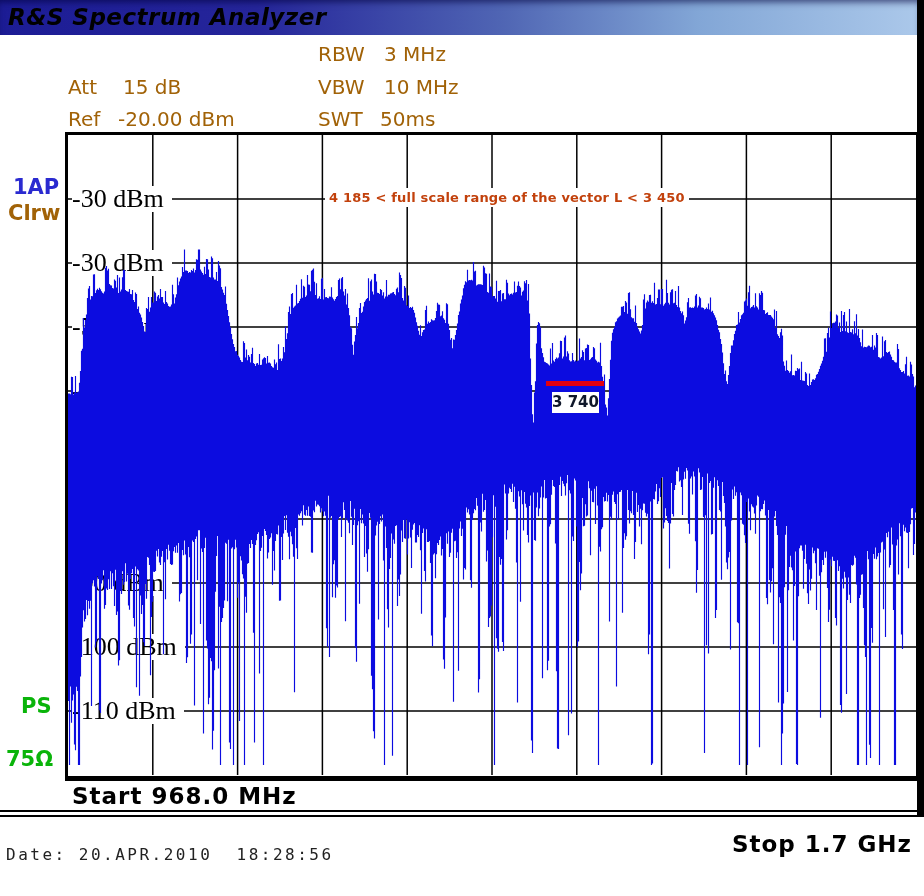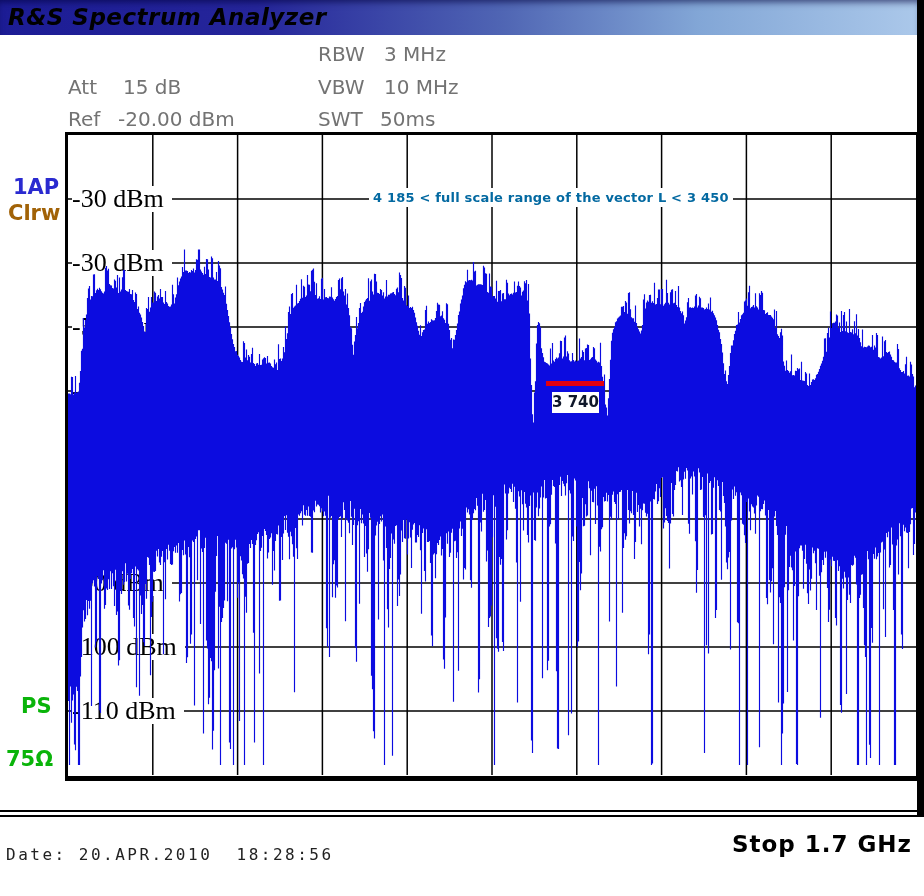--- a/index.html
+++ b/index.html
@@ -2,21 +2,21 @@
 <html><head>
 <meta charset="utf-8">
 <style>
   html,body{margin:0;padding:0;background:#fff;}
   .screen{position:relative;width:924px;height:896px;background:#fff;
           font-family:"DejaVu Sans", sans-serif;overflow:hidden;}
   .titlebar{position:absolute;left:0;top:0;width:918px;height:35px;
       background:linear-gradient(90deg,#1c1c95 0%,#25259a 28%,#5066b4 55%,#82a6d6 76%,#abc8ea 100%);
       box-shadow:inset 0 5px 7px -3px rgba(0,0,60,.65);}
   .title{position:absolute;left:8px;top:4px;font-size:23px;font-weight:bold;color:#000;letter-spacing:.5px;font-style:italic;}
-  .set{position:absolute;font-size:20px;color:#737373;white-space:pre;}
+  .set{position:absolute;font-size:20px;color:#a16207;white-space:pre;}
   .s-att-l{left:68px;top:75px;} .s-att-v{left:123px;top:75px;}
   .s-ref-l{left:68px;top:107px;} .s-ref-v{left:118px;top:107px;}
   .s-rbw-l{left:318px;top:42px;} .s-rbw-v{left:384px;top:42px;}
   .s-vbw-l{left:318px;top:75px;} .s-vbw-v{left:384px;top:75px;}
   .s-swt-l{left:318px;top:107px;} .s-swt-v{left:380px;top:107px;}
   .side{position:absolute;font-size:21px;font-weight:bold;white-space:pre;text-align:right;}
   .lab-1ap{left:13px;top:175px;color:#2a2ad0;}
   .lab-clrw{left:8px;top:201px;color:#a16207;}
   .lab-ps{left:21px;top:694px;color:#0ab40a;}
   .lab-imp{left:6px;top:747px;color:#0ab40a;}
@@ -96,24 +96,25 @@
         <div class="ylab" style="top: 243px;">-60 dBm</div>
         <div class="ylab" style="top: 307px;">-70 dBm</div>
         <div class="ylab" style="top: 371px;">-80 dBm</div>
         <div class="ylab" style="top: 435px;">-90 dBm</div>
         <div class="ylab" style="top: 499px;">-100 dBm</div>
         <div class="ylab" style="top: 563px;">-110 dBm</div>
       </div>
     <svg id="trace-svg" width="848" height="640" viewBox="0 0 848 640">
         <path d="M0.5 258.5V566.0M1.5 258.6V630.0M2.5 259.2V551.6M3.5 241.8V587.7M4.5 242.0V565.4M5.5 259.6V559.4M6.5 257.6V609.5M7.5 241.0V615.2M8.5 257.9V551.8M9.5 257.2V555.9M10.5 256.5V630.0M11.5 247.8V630.0M12.5 236.1V541.6M13.5 215.8V521.9M14.5 213.8V492.4M15.5 183.1V475.3M16.5 192.6V486.6M17.5 185.0V484.0M18.5 179.5V465.0M19.5 162.9V480.2M20.5 153.4V466.1M21.5 151.0V473.8M22.5 164.5V465.7M23.5 161.0V571.0M24.5 161.2V448.0M25.5 139.4V445.2M26.5 139.3V451.6M27.5 157.9V512.6M28.5 155.3V506.5M29.5 153.7V441.2M30.5 154.9V443.9M31.5 152.7V575.2M32.5 154.2V578.1M33.5 156.2V448.6M34.5 157.8V445.2M35.5 158.6V435.2M36.5 156.6V473.7M37.5 132.7V470.1M38.5 131.1V453.5M39.5 135.5V455.1M40.5 133.7V444.2M41.5 149.1V454.1M42.5 150.2V436.2M43.5 150.5V453.9M44.5 152.9V438.3M45.5 153.6V451.3M46.5 144.4V470.9M47.5 145.8V434.7M48.5 152.4V480.0M49.5 140.1V476.4M50.5 158.0V530.4M51.5 142.4V525.2M52.5 156.4V455.7M53.5 154.5V458.9M54.5 142.2V436.3M55.5 134.7V449.8M56.5 134.9V447.1M57.5 155.1V428.3M58.5 156.0V446.4M59.5 156.5V438.7M60.5 156.8V470.6M61.5 154.0V474.7M62.5 159.0V443.9M63.5 159.3V438.3M64.5 155.1V433.9M65.5 164.9V482.9M66.5 166.9V491.6M67.5 157.5V431.6M68.5 158.9V552.2M69.5 173.9V434.2M70.5 171.4V435.6M71.5 177.8V560.8M72.5 179.6V460.4M73.5 182.6V479.1M74.5 187.0V469.9M75.5 190.9V507.3M76.5 196.6V510.9M77.5 196.7V448.9M78.5 173.0V463.7M79.5 174.1V422.0M80.5 162.1V422.8M81.5 176.8V429.9M82.5 172.4V540.3M83.5 161.9V482.1M84.5 167.5V466.7M85.5 167.6V436.8M86.5 156.6V437.0M87.5 157.7V436.1M88.5 166.1V415.7M89.5 161.5V421.5M90.5 159.9V414.0M91.5 163.6V427.6M92.5 154.1V430.1M93.5 162.0V421.7M94.5 162.0V416.0M95.5 167.5V519.3M96.5 169.1V427.2M97.5 156.1V464.2M98.5 167.0V413.9M99.5 168.6V424.4M100.5 171.0V409.7M101.5 171.7V415.7M102.5 171.4V428.9M103.5 169.4V430.0M104.5 149.7V429.5M105.5 159.3V416.3M106.5 168.6V412.1M107.5 162.5V417.7M108.5 159.3V410.6M109.5 142.5V417.8M110.5 150.2V408.1M111.5 146.6V466.4M112.5 143.6V459.2M113.5 141.6V457.9M114.5 132.1V415.1M115.5 137.0V420.2M116.5 114.5V405.5M117.5 135.5V419.4M118.5 135.6V528.0M119.5 136.0V522.2M120.5 138.1V412.1M121.5 137.0V422.3M122.5 137.4V508.8M123.5 134.9V499.6M124.5 136.0V405.6M125.5 133.4V406.9M126.5 137.5V570.6M127.5 135.0V404.1M128.5 124.3V401.6M129.5 124.8V445.2M130.5 114.4V395.3M131.5 114.4V395.3M132.5 134.4V489.1M133.5 136.5V413.6M134.5 138.0V416.9M135.5 139.7V598.6M136.5 131.8V412.9M137.5 139.1V402.8M138.5 123.9V505.5M139.5 124.3V513.4M140.5 134.4V569.2M141.5 142.0V562.8M142.5 142.5V522.9M143.5 121.6V526.3M144.5 123.2V614.6M145.5 142.6V595.8M146.5 144.5V535.3M147.5 144.4V456.8M148.5 137.0V420.9M149.5 146.0V401.1M150.5 126.0V533.5M151.5 130.5V471.7M152.5 133.3V630.0M153.5 151.9V486.9M154.5 154.5V482.9M155.5 157.8V473.0M156.5 160.1V465.4M157.5 151.4V407.8M158.5 168.8V408.7M159.5 174.9V466.3M160.5 181.1V404.7M161.5 187.2V607.4M162.5 192.4V614.0M163.5 199.1V413.6M164.5 204.2V412.3M165.5 209.0V630.0M166.5 212.1V414.3M167.5 216.2V404.8M168.5 216.0V412.6M169.5 219.8V462.7M170.5 221.0V447.6M171.5 222.4V585.9M172.5 224.9V421.3M173.5 226.7V425.5M174.5 227.0V439.2M175.5 206.3V443.4M176.5 208.0V630.0M177.5 222.4V461.7M178.5 214.4V477.7M179.5 225.2V428.8M180.5 220.1V428.0M181.5 221.8V409.1M182.5 227.5V413.1M183.5 219.1V405.1M184.5 212.7V409.1M185.5 228.1V497.7M186.5 228.9V607.5M187.5 231.0V410.1M188.5 228.4V405.3M189.5 228.1V399.0M190.5 229.8V397.2M191.5 218.9V538.6M192.5 229.9V416.0M193.5 229.8V412.8M194.5 224.5V401.0M195.5 223.3V630.0M196.5 222.2V394.1M197.5 222.9V396.1M198.5 228.5V400.0M199.5 221.1V423.5M200.5 227.8V417.6M201.5 227.4V403.9M202.5 228.5V402.5M203.5 231.1V398.2M204.5 232.3V449.8M205.5 232.8V416.1M206.5 224.4V435.5M207.5 229.2V405.9M208.5 227.6V399.1M209.5 234.9V399.5M210.5 209.3V390.5M211.5 224.0V465.7M212.5 223.5V465.6M213.5 225.9V401.9M214.5 223.5V424.9M215.5 212.0V398.5M216.5 217.2V381.1M217.5 191.4V395.0M218.5 203.9V380.3M219.5 198.3V397.7M220.5 176.9V401.7M221.5 171.6V424.2M222.5 179.0V396.8M223.5 159.0V401.2M224.5 157.9V409.3M225.5 172.8V421.8M226.5 171.4V557.3M227.5 170.6V393.0M228.5 149.7V413.2M229.5 168.4V424.0M230.5 167.9V379.6M231.5 165.9V380.7M232.5 163.8V378.2M233.5 144.3V376.3M234.5 162.7V390.6M235.5 150.7V370.2M236.5 151.7V379.8M237.5 162.0V380.8M238.5 160.6V375.0M239.5 140.0V380.7M240.5 149.4V371.5M241.5 149.7V380.9M242.5 156.2V381.7M243.5 135.8V417.5M244.5 134.8V417.8M245.5 133.6V375.5M246.5 146.8V377.2M247.5 160.1V365.8M248.5 148.2V371.6M249.5 163.7V369.4M250.5 163.2V369.8M251.5 161.3V371.2M252.5 164.1V377.6M253.5 143.7V373.3M254.5 142.8V376.5M255.5 164.6V381.2M256.5 154.1V376.4M257.5 162.3V380.7M258.5 162.0V493.3M259.5 163.1V511.8M260.5 163.2V360.8M261.5 161.4V522.0M262.5 161.7V382.7M263.5 152.3V381.0M264.5 162.5V462.3M265.5 164.2V429.3M266.5 165.7V425.3M267.5 164.0V462.8M268.5 162.1V450.5M269.5 160.9V452.5M270.5 145.0V383.9M271.5 143.4V382.1M272.5 154.3V381.2M273.5 143.3V402.0M274.5 142.1V383.1M275.5 156.5V367.2M276.5 160.6V375.0M277.5 154.1V486.2M278.5 169.6V383.3M279.5 158.4V385.5M280.5 173.1V387.8M281.5 180.2V398.2M282.5 191.9V366.1M283.5 193.3V381.7M284.5 209.7V410.1M285.5 219.8V389.9M286.5 206.4V373.7M287.5 199.9V512.5M288.5 182.0V526.8M289.5 193.2V390.3M290.5 187.9V386.3M291.5 173.0V468.7M292.5 168.1V374.1M293.5 177.9V388.3M294.5 176.7V379.6M295.5 171.6V388.6M296.5 166.9V421.9M297.5 165.4V391.0M298.5 163.9V418.4M299.5 162.9V436.8M300.5 143.3V414.3M301.5 165.8V378.0M302.5 146.2V382.7M303.5 144.5V540.7M304.5 156.6V554.2M305.5 159.4V596.2M306.5 138.7V603.6M307.5 138.9V400.5M308.5 146.4V390.6M309.5 157.8V386.8M310.5 158.0V484.4M311.5 159.1V388.9M312.5 154.0V381.3M313.5 155.0V386.5M314.5 160.5V379.4M315.5 157.3V425.6M316.5 163.4V630.0M317.5 161.6V391.4M318.5 144.9V413.1M319.5 161.5V474.2M320.5 159.8V492.4M321.5 159.8V434.1M322.5 158.6V423.1M323.5 158.2V398.5M324.5 157.5V620.7M325.5 157.1V404.6M326.5 158.9V408.8M327.5 160.2V390.9M328.5 153.7V390.2M329.5 152.6V471.1M330.5 157.2V444.6M331.5 137.4V460.9M332.5 139.9V439.6M333.5 143.1V395.5M334.5 163.1V407.1M335.5 165.5V384.9M336.5 151.0V403.2M337.5 152.8V403.7M338.5 170.3V384.7M339.5 171.1V419.5M340.5 160.5V403.4M341.5 173.1V387.2M342.5 172.1V402.6M343.5 172.9V432.9M344.5 171.8V394.8M345.5 175.1V389.5M346.5 177.8V387.9M347.5 182.5V407.6M348.5 187.2V407.4M349.5 190.7V400.1M350.5 195.7V402.1M351.5 199.8V390.2M352.5 190.2V415.2M353.5 201.0V478.7M354.5 197.3V398.1M355.5 195.1V393.6M356.5 194.5V436.1M357.5 174.9V446.5M358.5 170.8V394.2M359.5 188.7V406.9M360.5 186.4V407.1M361.5 188.0V406.0M362.5 187.0V427.9M363.5 184.2V500.5M364.5 185.2V511.3M365.5 185.6V419.5M366.5 185.3V418.2M367.5 183.1V443.2M368.5 175.9V419.2M369.5 167.8V408.0M370.5 169.4V410.1M371.5 169.7V405.0M372.5 181.3V401.4M373.5 180.5V420.6M374.5 176.2V414.0M375.5 183.3V524.6M376.5 184.7V533.8M377.5 188.1V482.4M378.5 168.3V398.3M379.5 169.3V408.7M380.5 188.8V396.5M381.5 194.9V422.0M382.5 204.7V417.7M383.5 202.9V397.7M384.5 213.3V393.7M385.5 204.6V566.8M386.5 204.7V406.2M387.5 199.9V405.8M388.5 195.0V423.1M389.5 188.6V417.2M390.5 180.1V535.7M391.5 176.4V393.4M392.5 168.6V386.4M393.5 164.6V401.0M394.5 160.5V393.8M395.5 153.3V444.6M396.5 149.8V433.1M397.5 146.3V434.4M398.5 147.3V372.4M399.5 134.8V377.6M400.5 145.4V374.3M401.5 145.0V379.6M402.5 145.2V445.2M403.5 144.8V452.7M404.5 145.5V385.1M405.5 127.1V378.3M406.5 136.4V373.9M407.5 135.7V375.2M408.5 150.6V362.9M409.5 149.7V370.7M410.5 149.2V557.6M411.5 149.3V544.2M412.5 149.3V387.5M413.5 149.6V396.4M414.5 150.1V358.7M415.5 130.8V376.7M416.5 132.6V375.1M417.5 138.2V365.0M418.5 138.7V426.4M419.5 157.0V415.6M420.5 157.8V492.0M421.5 138.5V482.9M422.5 151.4V481.5M423.5 151.9V470.5M424.5 161.6V402.3M425.5 160.9V360.3M426.5 161.1V630.0M427.5 163.6V371.8M428.5 145.8V503.3M429.5 166.7V513.8M430.5 155.9V516.8M431.5 156.1V421.9M432.5 155.1V429.7M433.5 166.3V424.0M434.5 158.6V506.9M435.5 158.1V516.0M436.5 164.3V349.6M437.5 164.3V358.6M438.5 144.8V404.4M439.5 147.8V395.2M440.5 158.6V358.5M441.5 160.3V352.8M442.5 158.9V354.0M443.5 158.6V357.1M444.5 159.5V348.7M445.5 157.8V366.9M446.5 146.5V351.7M447.5 157.5V373.7M448.5 156.9V427.4M449.5 150.8V567.5M450.5 146.6V356.3M451.5 151.0V361.5M452.5 152.4V466.8M453.5 160.6V355.2M454.5 156.8V369.2M455.5 155.4V395.6M456.5 146.2V356.9M457.5 148.3V368.7M458.5 144.9V372.5M459.5 165.4V400.1M460.5 149.1V407.4M461.5 178.5V371.1M462.5 223.4V360.6M463.5 250.1V605.4M464.5 279.3V618.0M465.5 287.4V357.5M466.5 257.4V405.1M467.5 246.3V405.8M468.5 208.4V372.6M469.5 189.9V357.5M470.5 187.0V381.3M471.5 188.3V373.4M472.5 192.2V362.4M473.5 213.3V351.5M474.5 218.0V543.3M475.5 222.3V362.6M476.5 226.7V344.9M477.5 227.3V363.4M478.5 228.1V363.0M479.5 228.5V535.3M480.5 229.4V525.8M481.5 230.5V391.5M482.5 213.6V389.2M483.5 228.5V359.7M484.5 208.1V345.0M485.5 225.5V351.1M486.5 226.8V352.0M487.5 224.1V408.5M488.5 222.4V536.2M489.5 223.6V613.5M490.5 222.4V613.9M491.5 218.2V350.0M492.5 205.8V341.8M493.5 205.9V360.9M494.5 223.5V345.9M495.5 221.5V348.8M496.5 202.5V351.2M497.5 200.5V360.5M498.5 221.6V348.3M499.5 216.2V340.1M500.5 218.4V600.2M501.5 225.3V355.3M502.5 226.5V358.5M503.5 226.3V578.4M504.5 218.0V401.4M505.5 225.1V405.9M506.5 226.5V343.4M507.5 225.4V345.5M508.5 226.4V391.6M509.5 225.9V511.7M510.5 225.6V506.6M511.5 203.5V427.1M512.5 223.6V455.3M513.5 221.9V438.4M514.5 215.2V362.9M515.5 217.0V391.2M516.5 225.3V390.8M517.5 213.4V369.3M518.5 213.1V381.5M519.5 209.6V380.4M520.5 209.9V346.3M521.5 225.1V353.3M522.5 224.3V420.3M523.5 222.8V355.7M524.5 222.1V367.0M525.5 212.1V367.3M526.5 213.2V353.7M527.5 224.4V389.0M528.5 225.8V351.2M529.5 227.5V370.4M530.5 226.7V629.9M531.5 227.4V411.7M532.5 207.7V416.5M533.5 230.9V394.3M534.5 241.7V392.3M535.5 250.1V361.9M536.5 239.4V366.4M537.5 269.5V366.1M538.5 272.6V357.8M539.5 280.6V366.5M540.5 263.3V360.1M541.5 244.1V486.5M542.5 224.7V381.8M543.5 205.7V384.6M544.5 197.8V359.8M545.5 194.3V356.4M546.5 191.9V367.1M547.5 187.3V369.0M548.5 186.3V551.6M549.5 183.6V359.2M550.5 182.5V384.3M551.5 181.5V357.0M552.5 180.6V356.7M553.5 171.8V354.9M554.5 171.7V477.8M555.5 171.0V412.9M556.5 176.9V398.3M557.5 166.1V404.7M558.5 167.5V401.3M559.5 178.8V355.1M560.5 158.1V375.1M561.5 157.3V388.5M562.5 174.2V376.3M563.5 182.2V378.3M564.5 183.2V356.1M565.5 183.2V380.0M566.5 186.7V423.9M567.5 170.6V407.1M568.5 187.9V357.8M569.5 192.0V377.0M570.5 194.2V370.1M571.5 196.4V391.4M572.5 198.5V373.8M573.5 195.4V409.2M574.5 190.0V375.3M575.5 164.6V368.4M576.5 159.2V368.8M577.5 173.6V377.8M578.5 167.6V381.5M579.5 165.5V378.7M580.5 166.8V519.2M581.5 160.0V499.6M582.5 159.7V366.5M583.5 167.7V630.0M584.5 166.3V628.5M585.5 167.9V363.9M586.5 147.7V364.4M587.5 169.4V356.5M588.5 168.9V349.1M589.5 163.1V369.1M590.5 154.6V366.2M591.5 154.6V353.3M592.5 169.3V362.0M593.5 153.9V343.1M594.5 153.9V342.0M595.5 170.8V393.4M596.5 169.3V387.5M597.5 167.7V373.2M598.5 144.7V381.1M599.5 158.1V386.1M600.5 167.7V387.9M601.5 169.6V433.5M602.5 157.3V388.6M603.5 154.8V347.9M604.5 154.3V379.0M605.5 168.2V381.4M606.5 167.7V355.0M607.5 155.9V349.9M608.5 169.9V336.0M609.5 172.1V336.4M610.5 151.0V332.2M611.5 172.4V346.6M612.5 176.1V345.2M613.5 178.3V352.1M614.5 176.6V380.1M615.5 180.2V344.4M616.5 188.4V336.7M617.5 185.4V343.8M618.5 182.3V332.9M619.5 167.3V335.4M620.5 163.0V388.8M621.5 172.6V398.8M622.5 172.2V343.5M623.5 173.0V341.5M624.5 172.4V359.6M625.5 173.0V336.4M626.5 171.6V341.6M627.5 160.6V406.3M628.5 159.0V457.7M629.5 172.5V435.1M630.5 170.4V333.2M631.5 161.8V337.5M632.5 163.2V355.1M633.5 172.5V354.5M634.5 172.5V342.1M635.5 172.9V382.1M636.5 174.5V618.0M637.5 173.9V380.2M638.5 172.4V510.3M639.5 173.9V338.5M640.5 168.5V518.4M641.5 174.4V347.9M642.5 162.4V346.0M643.5 176.8V399.4M644.5 175.8V398.9M645.5 178.3V352.8M646.5 180.3V342.3M647.5 182.6V483.1M648.5 185.3V475.1M649.5 190.0V345.3M650.5 194.8V350.9M651.5 197.3V375.1M652.5 203.9V376.4M653.5 209.0V444.8M654.5 217.5V347.0M655.5 228.3V360.9M656.5 239.1V368.1M657.5 235.5V391.6M658.5 246.3V427.6M659.5 249.0V434.2M660.5 240.1V422.5M661.5 231.0V417.0M662.5 218.0V514.6M663.5 210.4V385.4M664.5 210.5V354.5M665.5 205.3V364.1M666.5 199.1V351.4M667.5 195.8V360.8M668.5 190.0V357.2M669.5 189.6V487.3M670.5 177.1V488.2M671.5 187.4V630.0M672.5 184.0V357.4M673.5 180.3V360.3M674.5 179.3V388.7M675.5 177.8V389.8M676.5 166.4V400.3M677.5 165.4V408.1M678.5 163.4V367.1M679.5 170.7V630.0M680.5 157.3V363.5M681.5 150.8V376.4M682.5 173.3V395.2M683.5 172.0V369.2M684.5 171.4V371.4M685.5 170.1V372.5M686.5 172.5V378.6M687.5 158.2V398.7M688.5 171.2V370.4M689.5 172.5V360.5M690.5 174.4V361.8M691.5 158.3V612.2M692.5 160.1V376.3M693.5 156.1V374.0M694.5 157.8V374.2M695.5 175.0V369.0M696.5 175.3V365.5M697.5 178.9V380.6M698.5 178.1V463.1M699.5 177.2V469.3M700.5 180.0V375.0M701.5 180.0V445.0M702.5 180.1V457.4M703.5 181.4V446.2M704.5 182.7V433.3M705.5 184.3V509.2M706.5 174.6V381.6M707.5 193.1V376.0M708.5 176.1V390.9M709.5 199.2V400.0M710.5 200.9V567.6M711.5 203.1V462.2M712.5 197.3V467.9M713.5 193.7V630.0M714.5 200.5V598.4M715.5 226.5V568.5M716.5 230.7V452.3M717.5 235.8V399.8M718.5 225.5V391.0M719.5 235.0V557.0M720.5 235.9V455.2M721.5 237.7V432.1M722.5 236.2V420.7M723.5 219.6V432.4M724.5 240.3V435.3M725.5 239.9V505.6M726.5 240.4V451.0M727.5 235.8V416.6M728.5 236.1V628.9M729.5 233.1V630.0M730.5 234.3V461.3M731.5 233.4V413.2M732.5 244.9V410.6M733.5 226.7V410.4M734.5 245.5V415.8M735.5 245.7V453.7M736.5 246.0V424.1M737.5 237.0V409.7M738.5 238.4V428.8M739.5 249.9V458.3M740.5 250.9V468.9M741.5 238.5V434.6M742.5 249.9V455.5M743.5 247.1V443.8M744.5 244.4V412.5M745.5 244.2V418.2M746.5 245.1V415.7M747.5 243.2V428.2M748.5 239.7V475.1M749.5 239.0V413.2M750.5 236.7V413.7M751.5 234.1V440.8M752.5 230.7V582.8M753.5 228.5V437.3M754.5 225.7V425.1M755.5 221.7V430.0M756.5 203.4V416.7M757.5 203.2V422.7M758.5 216.7V416.6M759.5 198.0V452.9M760.5 192.7V487.1M761.5 202.6V474.7M762.5 176.4V424.4M763.5 192.9V431.2M764.5 188.3V421.7M765.5 187.7V425.7M766.5 187.8V426.1M767.5 186.4V483.0M768.5 179.6V490.5M769.5 180.5V425.3M770.5 193.0V436.1M771.5 187.5V431.2M772.5 197.1V570.0M773.5 176.0V577.7M774.5 195.9V443.8M775.5 180.0V453.6M776.5 176.9V436.8M777.5 196.3V442.4M778.5 186.6V559.1M779.5 197.3V465.0M780.5 197.9V442.6M781.5 173.9V459.8M782.5 196.9V468.0M783.5 197.5V430.0M784.5 194.3V430.7M785.5 199.3V429.8M786.5 186.3V420.7M787.5 198.3V422.7M788.5 179.3V449.6M789.5 200.6V630.0M790.5 194.0V630.0M791.5 202.9V463.1M792.5 207.3V459.7M793.5 211.3V439.8M794.5 194.6V439.2M795.5 212.5V472.9M796.5 211.7V510.3M797.5 212.1V522.1M798.5 212.2V630.0M799.5 211.4V416.1M800.5 210.6V424.3M801.5 210.8V609.7M802.5 212.2V623.0M803.5 211.8V493.0M804.5 200.1V507.7M805.5 214.7V419.1M806.5 210.6V423.7M807.5 212.4V412.4M808.5 198.0V424.2M809.5 200.0V421.4M810.5 222.1V417.9M811.5 222.5V630.0M812.5 223.5V417.4M813.5 222.5V407.6M814.5 201.6V406.7M815.5 221.3V474.2M816.5 206.3V414.6M817.5 205.0V502.0M818.5 217.1V398.0M819.5 217.9V402.2M820.5 217.0V396.7M821.5 216.6V432.5M822.5 219.5V430.0M823.5 221.8V392.5M824.5 225.1V409.4M825.5 225.3V474.9M826.5 226.8V630.0M827.5 227.4V630.0M828.5 227.4V410.4M829.5 209.1V404.5M830.5 214.1V439.6M831.5 233.3V388.2M832.5 235.0V401.2M833.5 237.0V499.6M834.5 237.1V514.0M835.5 236.0V389.7M836.5 238.6V396.3M837.5 229.3V392.5M838.5 221.7V397.4M839.5 240.8V398.0M840.5 240.6V433.2M841.5 241.4V397.0M842.5 226.7V389.3M843.5 229.4V373.6M844.5 238.9V373.1M845.5 241.4V420.0M846.5 252.3V409.1M847.5 250.6V377.6" stroke="#0c0ce0" stroke-width="1.15" fill="none"></path>
       </svg>
-    <div class="annotation" style="color: #0369a1; margin-left: 44px;">4 185 &lt; full scale range of the vector L &lt; 3 450</div>
+    <div class="annotation" style="color: #c2410c;">4 185 &lt; full scale range of the vector L &lt; 3 450</div>
     <div class="marker-line" style="background: rgb(225, 0, 16);"></div>
     <div class="marker-box" style="color: #0f172a;">3 740</div>
   </div>
 
+  <span class="xlab x-start">Start 968.0 MHz</span>
   <span class="xlab x-stop">Stop 1.7 GHz</span>
 
   <div class="dline"></div>
   <div class="date">Date: 20.APR.2010  18:28:56</div>
   <div class="rstrip"></div>
 
 </div>
 
 </body></html>

